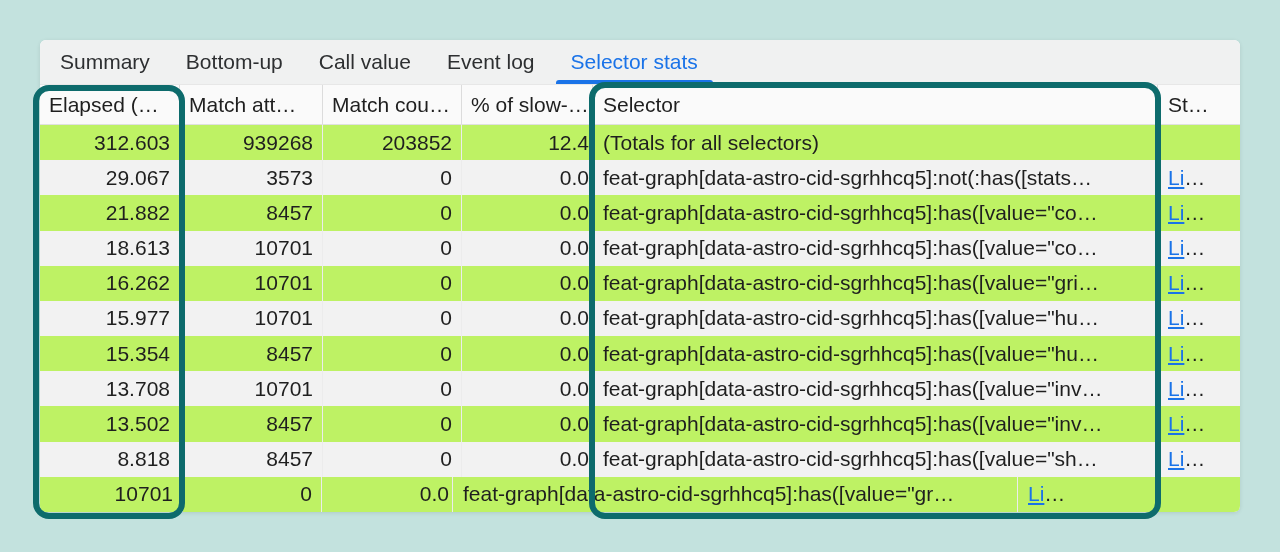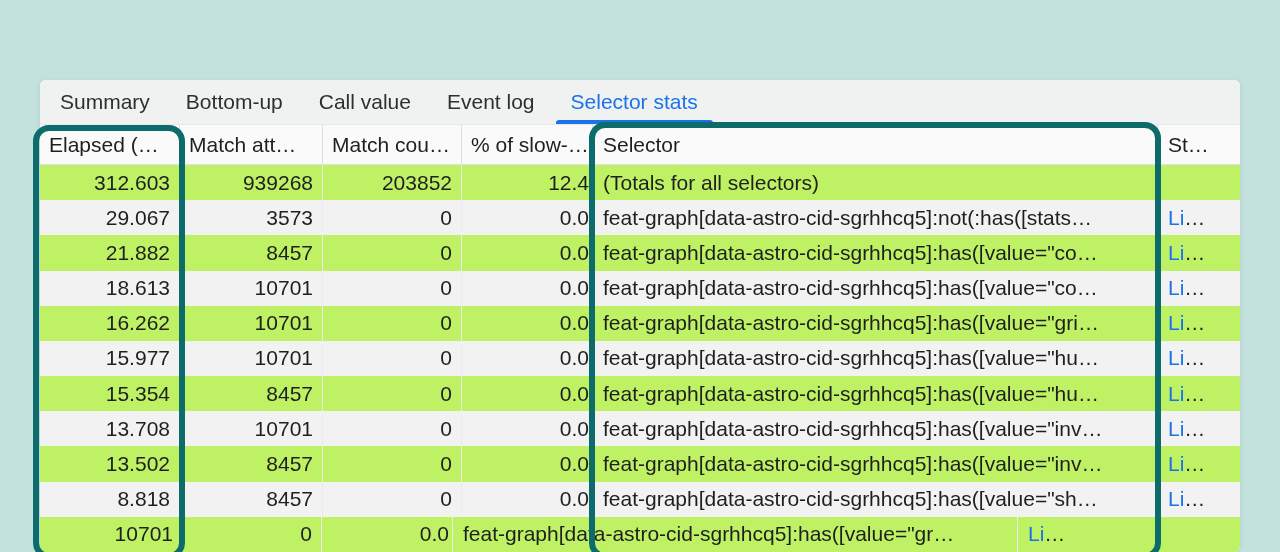--- a/index.html
+++ b/index.html
@@ -89,39 +89,40 @@
   .num { justify-content: flex-end; }
   
   .c0 { width: 140px; }
   .c1 { width: 143px; }
   .c2 { width: 139px; }
   .c3 { width: 131px; padding-right: 3px; }
   .c4 { width: 565px; padding-left: 10px; }
   .c5 { width: 82px;  padding-left: 10px; }
   .link {
     color: var(--link, #1a73e8);
+    text-decoration: underline;
     cursor: pointer;
   }
   .trunc { color: var(--text, #1f1f1f); }
   
   .hl {
     position: absolute;
     border: 6px solid var(--annotation, #0d6b6c);
     border-radius: 16px;
     background: transparent;
     z-index: 5;
     pointer-events: none;
   }
   .hl-elapsed  { left: 33px;  top: 85px; width: 152px; height: 434px; }
   .hl-selector { left: 589px; top: 82px; width: 572px; height: 437px; }
 </style>
 </head>
 <body>
 
-<div style="position:absolute;inset:0;margin-top:40px;">
+<div style="position:absolute;inset:0;">
 
   <div class="panel">
 
     <div class="tabbar">
       <div class="tab">Summary</div>
       <div class="tab">Bottom-up</div>
       <div class="tab">Call value</div>
       <div class="tab">Event log</div>
       <div class="tab active">Selector stats</div>
     </div>

